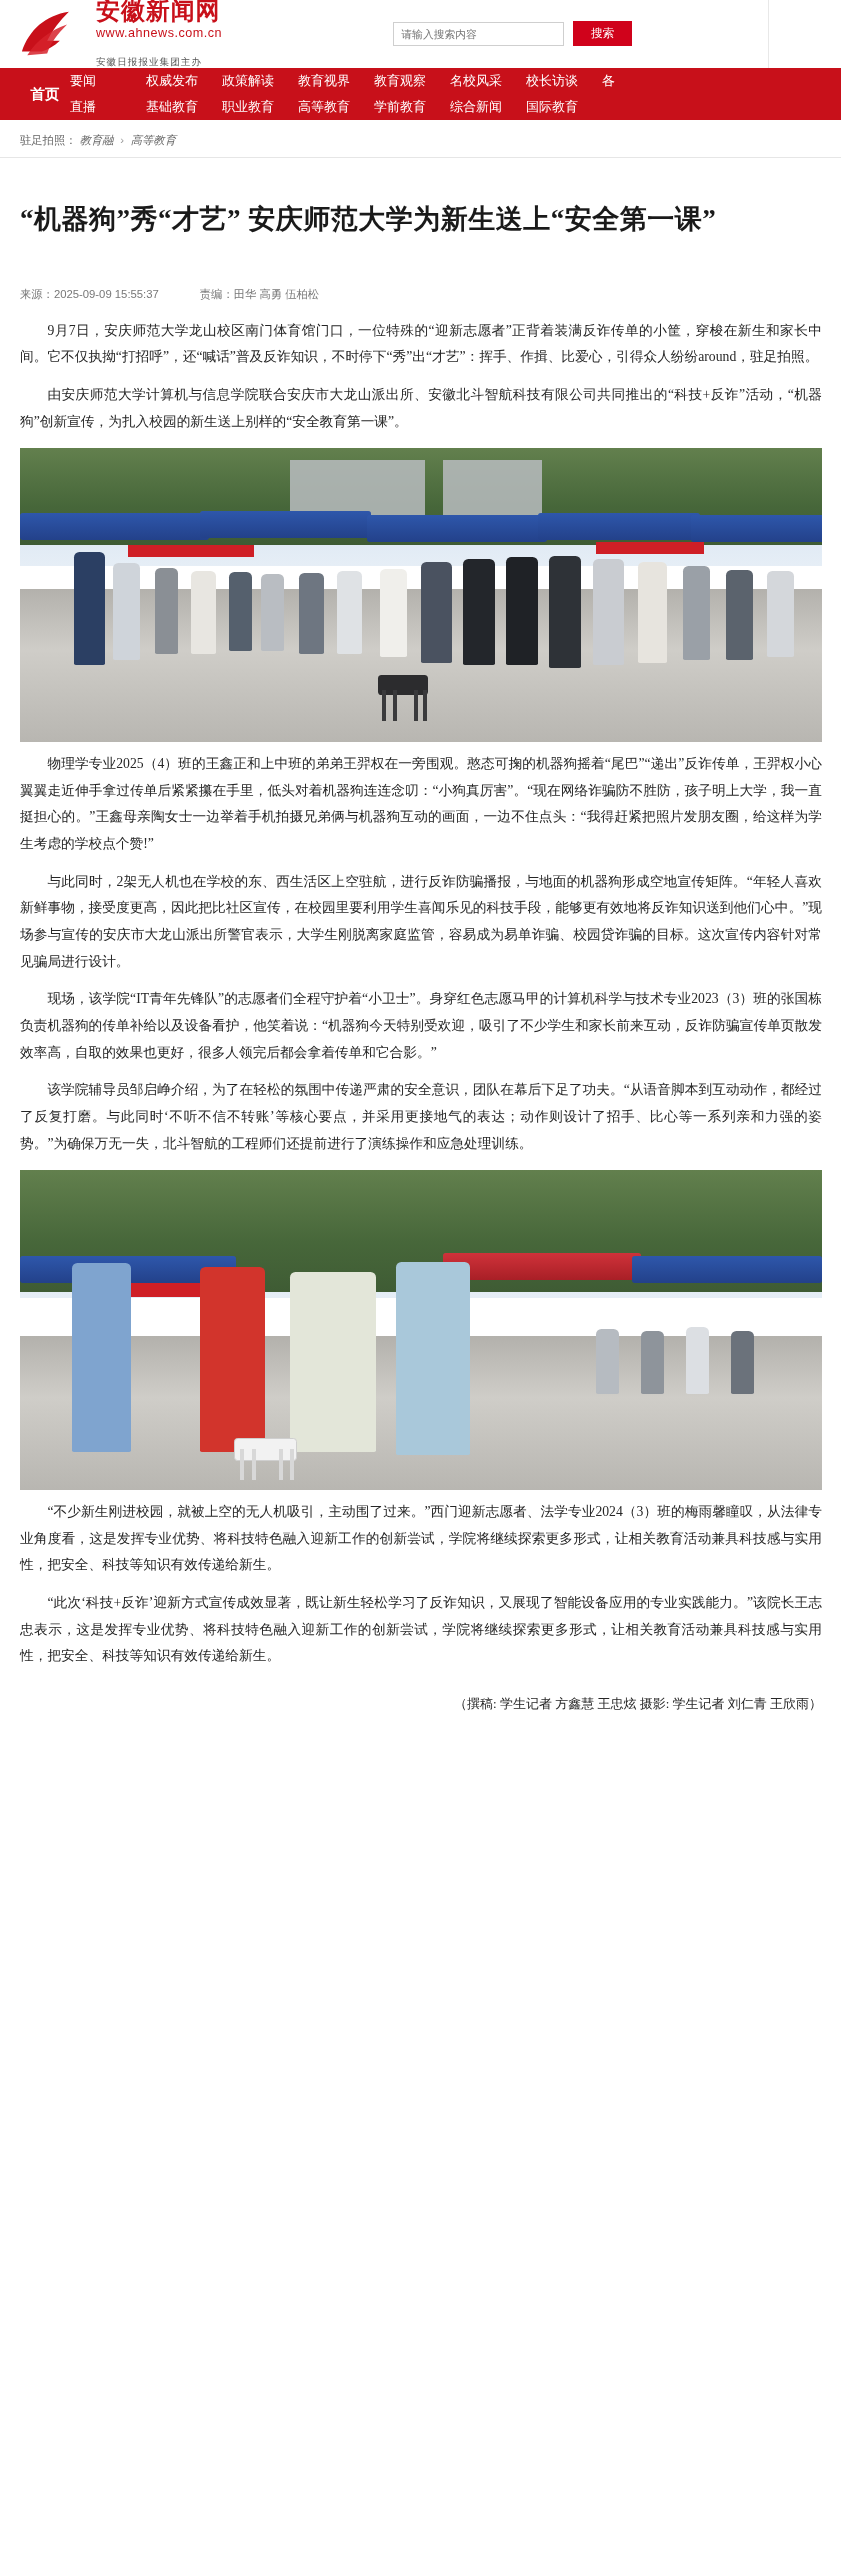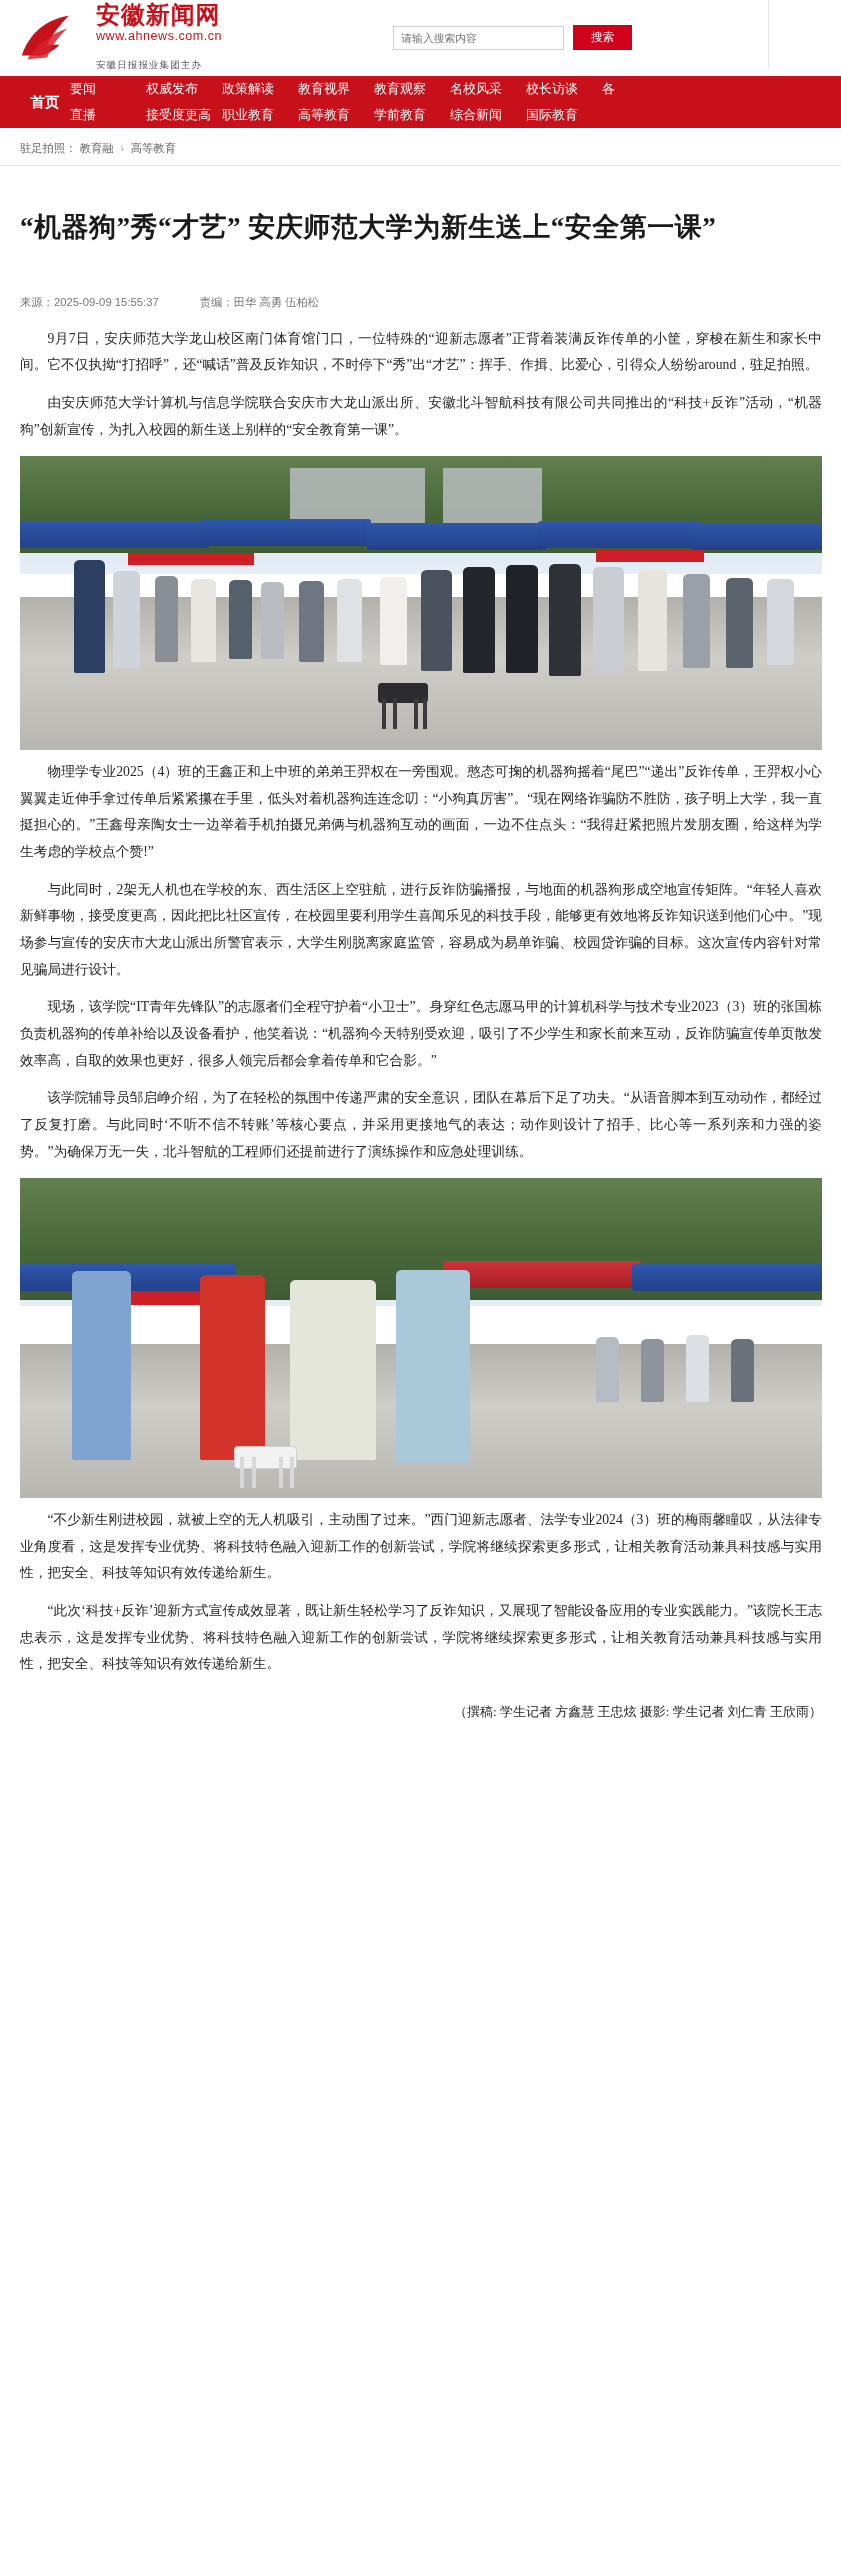--- a/index.html
+++ b/index.html
@@ -7,21 +7,21 @@
   body {
     width: 842px;
     background: #ffffff;
     font-family: "Liberation Sans", sans-serif;
     color: #222;
   }
   .page { width: 842px; position: relative; background:#fff; }
 
   
   .header {
-    height: 76px;
+    height: 68px;
     background: #ffffff;
     display: flex;
     align-items: center;
     padding: 0 20px;
     border-bottom: 0.9px solid #fff;
   }
   .logo-wrap { display:flex; align-items:center; gap:9px; }
   .logo-mark {
     width: 67px; height: 47px; position: relative;
   }
@@ -94,21 +94,21 @@
   }
   .nav-row .nav-item:last-child { width:auto; }
 
   
   .breadcrumb {
     padding: 12.6px 20px 9px 20px;
     font-size: 11.3px;
     color:#666;
     border-bottom: 0.9px solid #e6e6e6;
   }
-  .breadcrumb a { color:#666; text-decoration:none; }
+  .breadcrumb a { color:#666; text-decoration:none;font-style:italic; }
   .breadcrumb .sep { margin:0 3.6px; color:#999; }
 
   
   .article { padding: 0 20px; }
   .title {
     font-size: 27px;
     line-height: 1.5;
     font-weight: bold;
     color: #1a1a1a;
     font-family: "Liberation Serif", serif;
@@ -248,21 +248,21 @@
         <div class="nav-item">权威发布</div>
         <div class="nav-item">政策解读</div>
         <div class="nav-item">教育视界</div>
         <div class="nav-item">教育观察</div>
         <div class="nav-item">名校风采</div>
         <div class="nav-item">校长访谈</div>
         <div class="nav-item">各</div>
       </div>
       <div class="nav-row">
         <div class="nav-item">直播</div>
-        <div class="nav-item">接受度更高</div>
+        <div class="nav-item">基础教育</div>
         <div class="nav-item">职业教育</div>
         <div class="nav-item">高等教育</div>
         <div class="nav-item">学前教育</div>
         <div class="nav-item">综合新闻</div>
         <div class="nav-item">国际教育</div>
       </div>
     </div>
   </div>
 
   <div class="breadcrumb">

